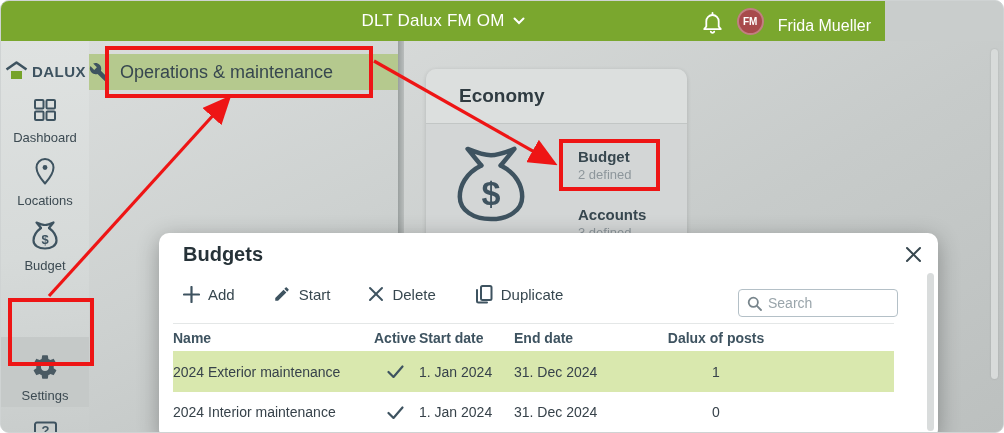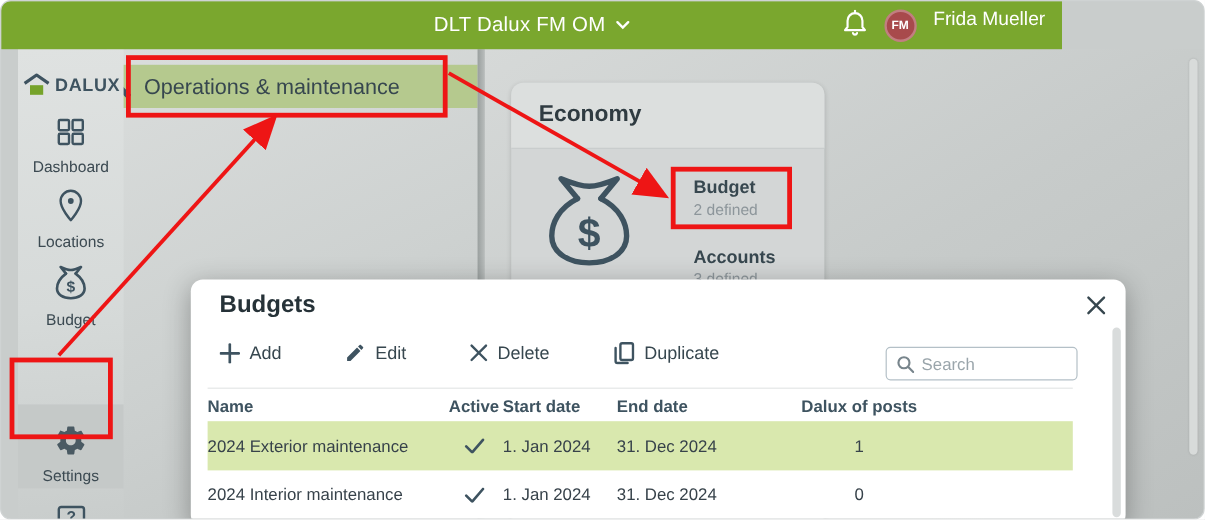--- a/index.html
+++ b/index.html
@@ -10,29 +10,29 @@
   }
   
   .topbar {
     position:absolute; left:0; top:0; width:884px; height:40px;
     background:#7aa72e; display:flex; align-items:center; z-index:10;
   }
   .topbar-title {
     position:absolute; left:0; right:0; text-align:center; color:#fff;
     font-size:17px; letter-spacing:.2px; display:flex; justify-content:center; align-items:center; gap:8px;
   }
-  .topbar-right { position:absolute; right:14px; display:flex; align-items:flex-start; gap:14px; color:#fff; }
+  .topbar-right { position:absolute; right:14px; display:flex; align-items:flex-end; gap:14px; color:#fff; }
   .avatar {
     width:27px; height:27px; border-radius:50%; background:#a84a4c; border:2px solid #c27e80;
     color:#fff; font-size:10px; font-weight:bold; display:flex; align-items:center; justify-content:center;
   }
   .user-name { font-size:16px; color:#fff; }
   
   .sidebar {
-    position:absolute; left:14px; top:40px; width:88px; bottom:0;
+    position:absolute; left:0; top:40px; width:88px; bottom:0;
     background:linear-gradient(175deg,#dfe2e1 0%,#d6dad9 55%,#c9cdcc 100%); z-index:5;
   }
   .side-item { position:absolute; left:0; width:88px; text-align:center; color:#3c4a52; }
   .side-item .lbl { display:block; font-size:13px; margin-top:3px; }
   .side-item.active { background:#c5c9c8; }
   .logo { display:flex; align-items:center; justify-content:center; gap:4px; }
   .logo-text { font-size:15px; font-weight:bold; color:#3e5360; letter-spacing:.5px; }
   
   .menupanel {
     position:absolute; left:88px; top:40px; width:309px; bottom:0;
@@ -56,36 +56,36 @@
     position:absolute; right:5px; top:8px; width:7px; height:330px;
     border-radius:4px; background:#d8dbda; box-shadow:0 0 2px rgba(0,0,0,.15);
   }
   
   .card {
     position:absolute; left:22px; top:28px; width:261px; height:420px;
     border-radius:10px 10px 0 0; background:#d3d6d6; box-shadow:0 1px 4px rgba(0,0,0,.15);
   }
   .card-header {
     height:55px; background:#dcdfde; border-radius:10px 10px 0 0;
-    border-bottom:1px solid #c2c6c5; display:flex; align-items:center; padding-left:23px;
+    border-bottom:1px solid #c2c6c5; display:flex; align-items:center; padding-left:33px;
     color:#2f3b41; font-size:19px; font-weight:bold;
   }
   .card-body { position:relative; }
   .bag-big { position:absolute; left:26px; top:18px; }
   .card-entry { position:absolute; left:152px; }
   .card-entry .e-label { font-size:15px; font-weight:bold; color:#37474f; }
   .card-entry .e-sub { font-size:13px; color:#8d969b; margin-top:2px; }
   
   .modal {
     position:absolute; left:158px; top:232px; width:779px; height:206px;
     background:#fff; border-radius:10px; box-shadow:0 5px 22px rgba(0,0,0,.3); z-index:20;
   }
   .m-title { position:absolute; left:24px; top:10px; font-size:20px; font-weight:600; color:#263238; }
   .m-close { position:absolute; right:16px; top:13px; cursor:pointer; line-height:0; }
-  .m-toolbar { position:absolute; left:24px; top:46px; right:40px; height:30px; display:flex; gap:52px; }
+  .m-toolbar { position:absolute; left:24px; top:46px; right:40px; height:30px; display:flex; gap:38px; }
   .tb-btn { display:flex; align-items:center; gap:8px; font-size:15px; color:#37474f; cursor:pointer; }
   .search-box {
     position:absolute; right:0; top:10px; width:160px; height:28px;
     border:1px solid #b4c0c7; border-radius:4px; display:flex; align-items:center; padding:0 8px; gap:6px; background:#fff;
   }
   .search-box input {
     border:none; outline:none; width:100%; font-size:14px; color:#37474f; font-family:"Liberation Sans",sans-serif;
   }
   .search-box input::placeholder { color:#9aa5ab; }
   .m-table { position:absolute; left:14px; top:90px; right:44px; }
@@ -262,21 +262,21 @@
           </svg>
         </span>
         <span>Add</span>
       </div>
       <div class="tb-btn">
         <span class="icon">
           <svg width="18" height="18" viewBox="0 0 24 24">
             <path fill="#3e5360" d="M3 17.25V21h3.75L17.81 9.94l-3.75-3.75L3 17.25zM20.71 7.04c.39-.39.39-1.02 0-1.41l-2.34-2.34c-.39-.39-1.02-.39-1.41 0l-1.83 1.83 3.75 3.75 1.83-1.83z"></path>
           </svg>
         </span>
-        <span>Edit</span>
+        <span>Start</span>
       </div>
       <div class="tb-btn">
         <span class="icon">
           <svg width="16" height="16" viewBox="0 0 16 16">
             <line x1="2" y1="2" x2="14" y2="14" stroke="#3e5360" stroke-width="2" stroke-linecap="round"></line>
             <line x1="14" y1="2" x2="2" y2="14" stroke="#3e5360" stroke-width="2" stroke-linecap="round"></line>
           </svg>
         </span>
         <span>Delete</span>
       </div>

